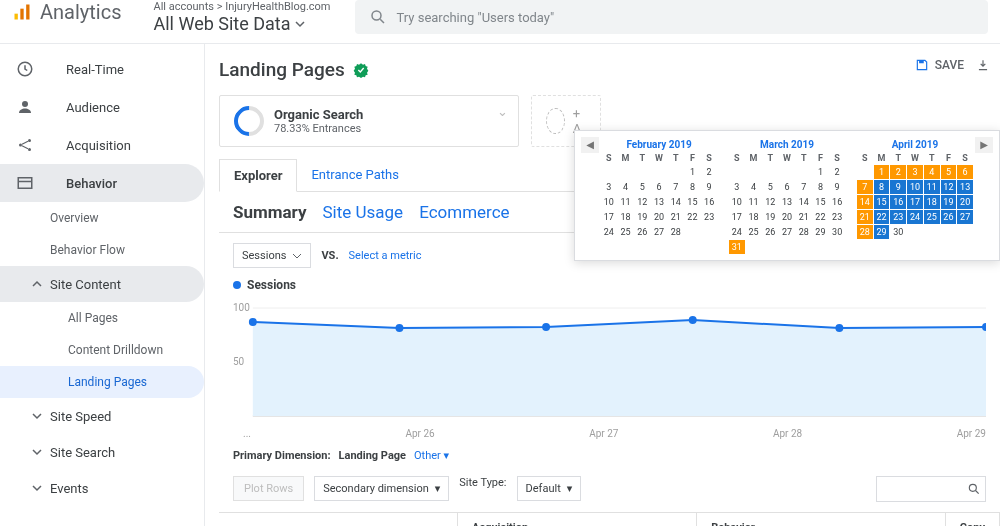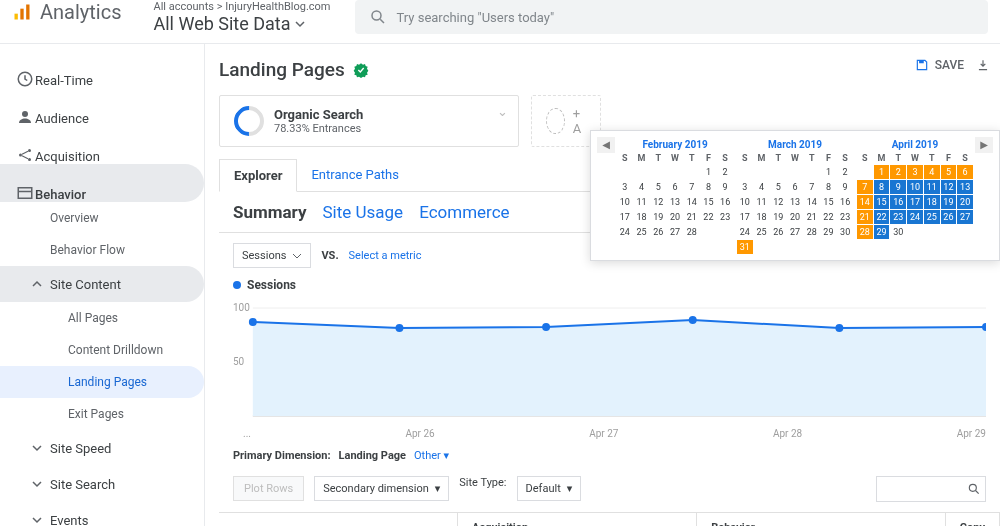--- a/index.html
+++ b/index.html
@@ -7,21 +7,21 @@
 .header{display:flex;align-items:flex-start;height:44px;border-bottom:1px solid #e8eaed;padding:0 12px;gap:12px}
 .logo{display:flex;align-items:center;gap:8px}
 .logo-icon{width:20px;height:20px}
 .logo-text{font-size:20px;color:#5f6368}
 .crumbs{display:flex;flex-direction:column;margin-left:20px}
 .crumb-top{font-size:11px;color:#5f6368}
 .crumb-main{font-size:18px;color:#3c4043;display:flex;align-items:center;gap:4px}
 .search{flex:1;background:#f1f3f4;height:34px;border-radius:4px;display:flex;align-items:center;padding:0 14px;gap:10px;color:#80868b;margin-left:12px}
 .body{display:flex;height:calc(100% - 44px)}
 .sidebar{width:205px;border-right:1px solid #e8eaed;padding-top:6px;overflow:hidden}
-.nav-item{display:flex;align-items:flex-end;height:38px;padding:0 16px;gap:1px;color:#3c4043;cursor:pointer;font-size:13px}
+.nav-item{display:flex;align-items:center;height:38px;padding:0 16px;gap:32px;color:#3c4043;cursor:pointer;font-size:13px}
 .nav-item.active{background:#e8eaed;border-top-right-radius:20px;border-bottom-right-radius:20px;font-weight:500}
 .nav-sub{padding-left:50px;height:32px;display:flex;align-items:center;font-size:12px;color:#5f6368;cursor:pointer}
 .nav-sub.group{padding-left:32px;color:#3c4043;font-size:13px;height:36px;gap:8px;display:flex;align-items:center}
 .nav-sub.group.active{background:#e8eaed;border-top-right-radius:20px;border-bottom-right-radius:20px}
 .nav-sub.sel{background:#e8f0fe;color:#1967d2;border-top-right-radius:20px;border-bottom-right-radius:20px;padding-left:68px}
 .nav-sub.deep{padding-left:68px}
 .ic{width:18px;height:18px;fill:#5f6368;flex-shrink:0}
 .caret{width:10px;height:10px;fill:#5f6368}
 .main{flex:1;padding:14px 0 0 14px;position:relative;overflow:hidden}
 .title-row{display:flex;align-items:center;gap:8px}
@@ -143,21 +143,20 @@
     <div class="nav-sub">Behavior Flow</div>
     <div class="nav-sub group active">
         <svg class="caret" viewBox="0 0 10 10">
           <path d="M1 7l4-4 4 4" stroke="#5f6368" fill="none" stroke-width="1.5"></path>
         </svg>
         <span>Site Content</span>
       </div>
     <div class="nav-sub deep">All Pages</div>
     <div class="nav-sub deep">Content Drilldown</div>
     <div class="nav-sub sel">Landing Pages</div>
-    <div class="nav-sub deep">Exit Pages</div>
     <div class="nav-sub group">
         <svg class="caret" viewBox="0 0 10 10">
           <path d="M1 3l4 4 4-4" stroke="#5f6368" fill="none" stroke-width="1.5"></path>
         </svg>
         <span>Site Speed</span>
       </div>
     <div class="nav-sub group">
         <svg class="caret" viewBox="0 0 10 10">
           <path d="M1 3l4 4 4-4" stroke="#5f6368" fill="none" stroke-width="1.5"></path>
         </svg>
@@ -274,21 +273,21 @@
     </div>
     <div class="thead">
       <div class="th th1"></div>
       <div class="th th2">Acquisition</div>
       <div class="th th3">Behavior</div>
       <div class="th">Conv</div>
     </div>
 
     <div class="calendar">
       <div class="cal-nav">◀</div>
-      <div id="cal-months" style="display: flex; gap: 4px;">
+      <div id="cal-months" style="display: flex; gap: 12px;">
           <div class="month">
             <div class="m-title">February 2019</div>
             <div class="grid">
               <div class="dh">S</div>
               <div class="dh">M</div>
               <div class="dh">T</div>
               <div class="dh">W</div>
               <div class="dh">T</div>
               <div class="dh">F</div>
               <div class="dh">S</div>

